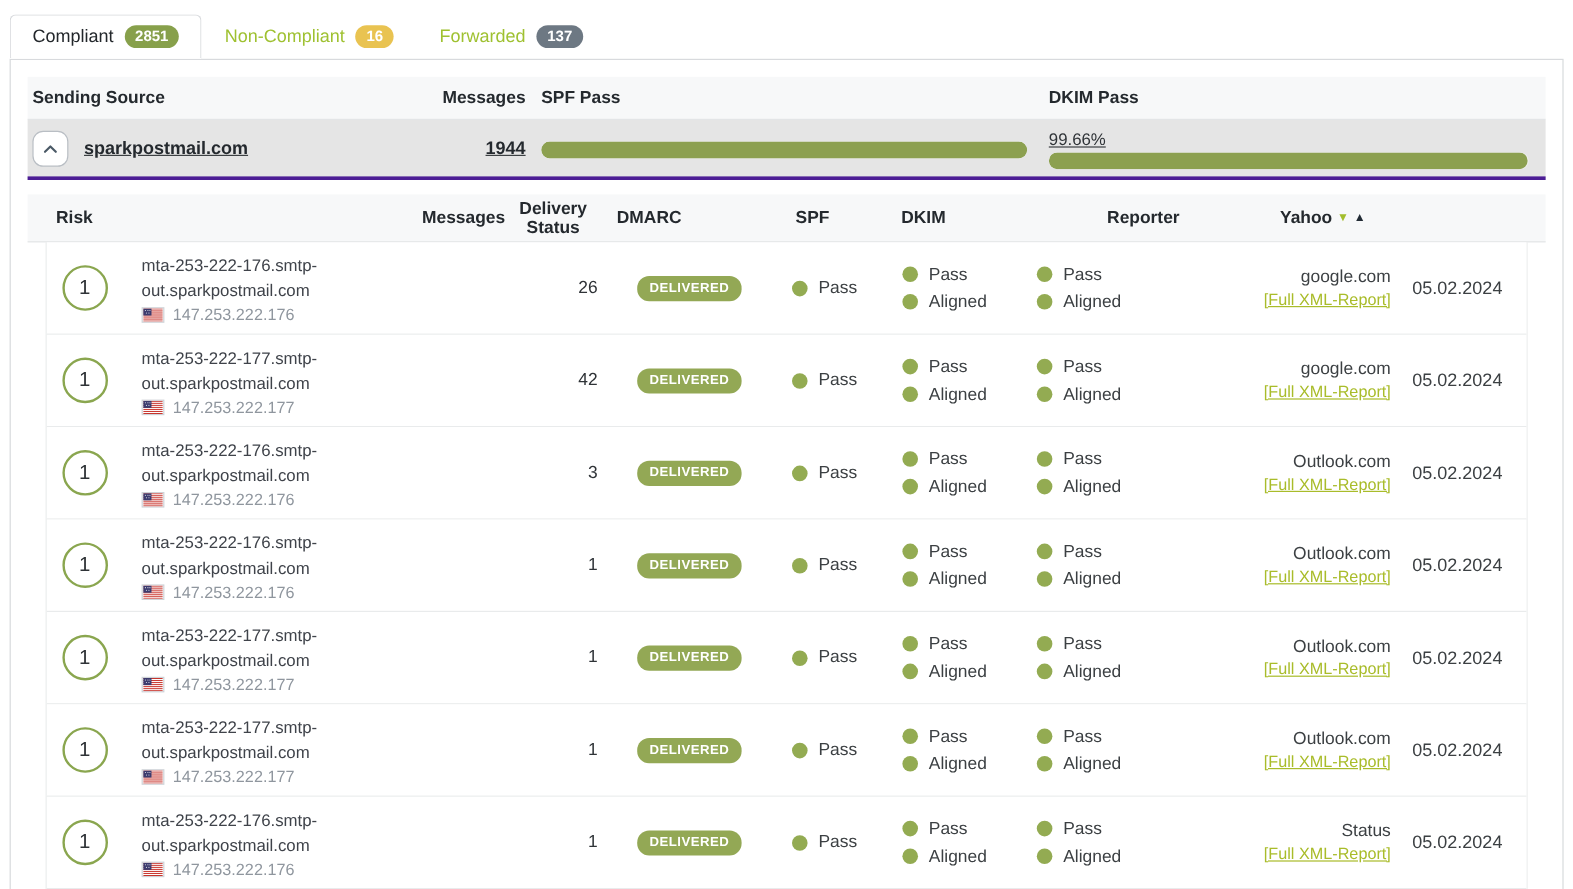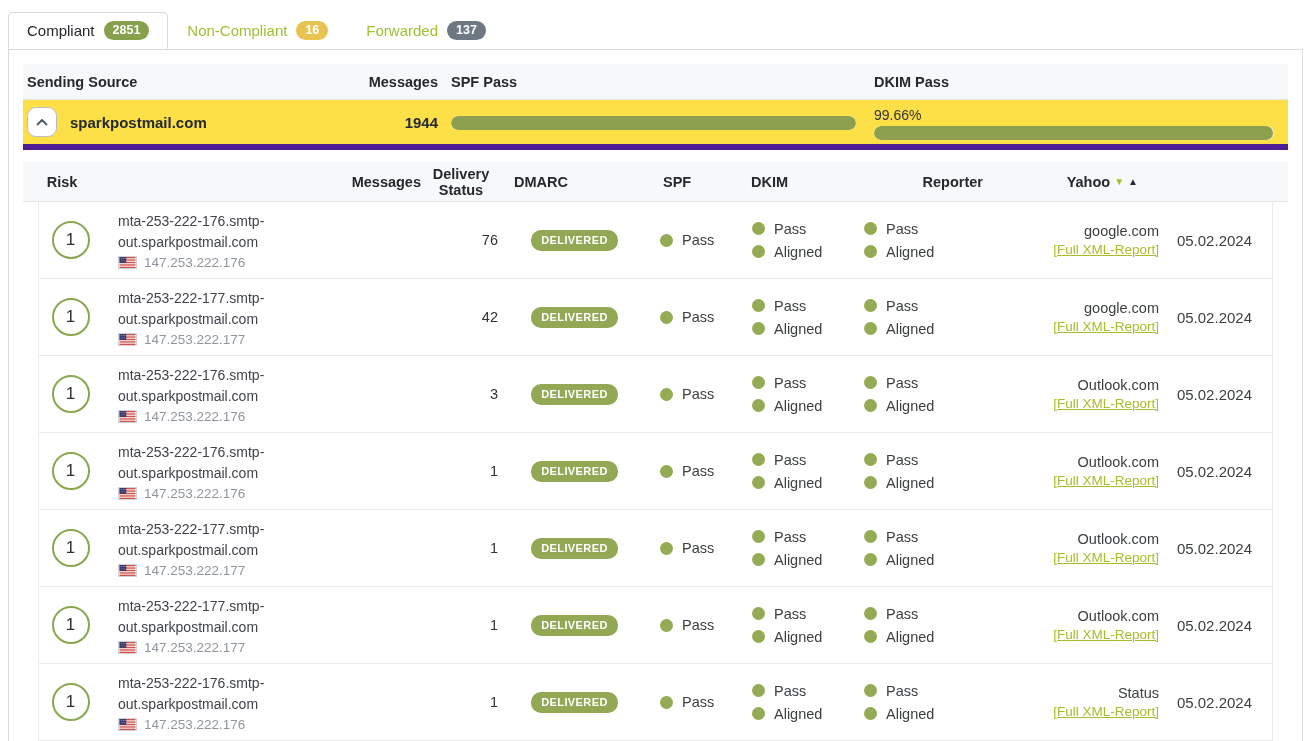--- a/index.html
+++ b/index.html
@@ -20,21 +20,21 @@
 
   
   .panel { margin:0 8px; border:1px solid #d8dadd; padding:14px 14px 0 14px; height:693px; overflow:hidden; background:#fff; }
 
   
   .src-grid { display:grid; grid-template-columns:345px 70px 436px 1fr; align-items:center; }
   .src-head { background:#f7f8f9; border-bottom:1px solid #e3e5e7; height:36px; font-weight:bold; font-size:14.5px; color:#24292e; }
   .src-head .c-source { padding-left:4px; }
   .c-msg { text-align:right; }
   .c-spf { padding-left:13px; }
-  .src-row { height:50px; border-bottom:6px solid #4c1d95; background:#fde047; }
+  .src-row { height:50px; border-bottom:3px solid #4c1d95; background:#e5e5e5;text-decoration:underline; }
   .src-name { display:flex; align-items:center; gap:13px; padding-left:4px; font-weight:bold; font-size:15px; color:#24292e; }
   .collapse-btn { width:30px; height:30px; border:1px solid #b9bec4; border-radius:9px; background:#fff;
     display:flex; align-items:center; justify-content:center; cursor:pointer; }
   .src-msg { text-align:right; font-weight:bold; font-size:15px; color:#24292e; }
   .pct-cell { padding-top:2px; }
   .pct-label { font-size:14px; color:#2f3337; margin-bottom:3px; }
   .bar-track { height:14px; border-radius:7px; background:#eef0ea; overflow:hidden; margin-right:18px; }
   .c-dkim .bar-track { margin-right:14px; }
   .bar-fill { height:100%; border-radius:7px; background:#8ca050; }
 
@@ -158,21 +158,21 @@
           <rect width="8" height="7" fill="#3c3b6e"></rect>
           <circle cx="2" cy="2" r="0.5" fill="#fff"></circle>
               <circle cx="4.5" cy="2" r="0.5" fill="#fff"></circle>
           <circle cx="6.5" cy="2" r="0.5" fill="#fff"></circle>
               <circle cx="3" cy="4.5" r="0.5" fill="#fff"></circle>
           <circle cx="5.5" cy="4.5" r="0.5" fill="#fff"></circle>
         </svg>
         <span class="ip-text">147.253.222.176</span>
       </div>
     </div>
-    <div class="r-msg">76</div>
+    <div class="r-msg">26</div>
     <div class="r-delivery">
       <span class="status-badge">DELIVERED</span>
     </div>
     <div class="r-dmarc pill-line">
       <span class="dot"></span>
       <span>Pass</span>
     </div>
     <div class="stack">
       <div class="pill-line">
             <span class="dot"></span>

